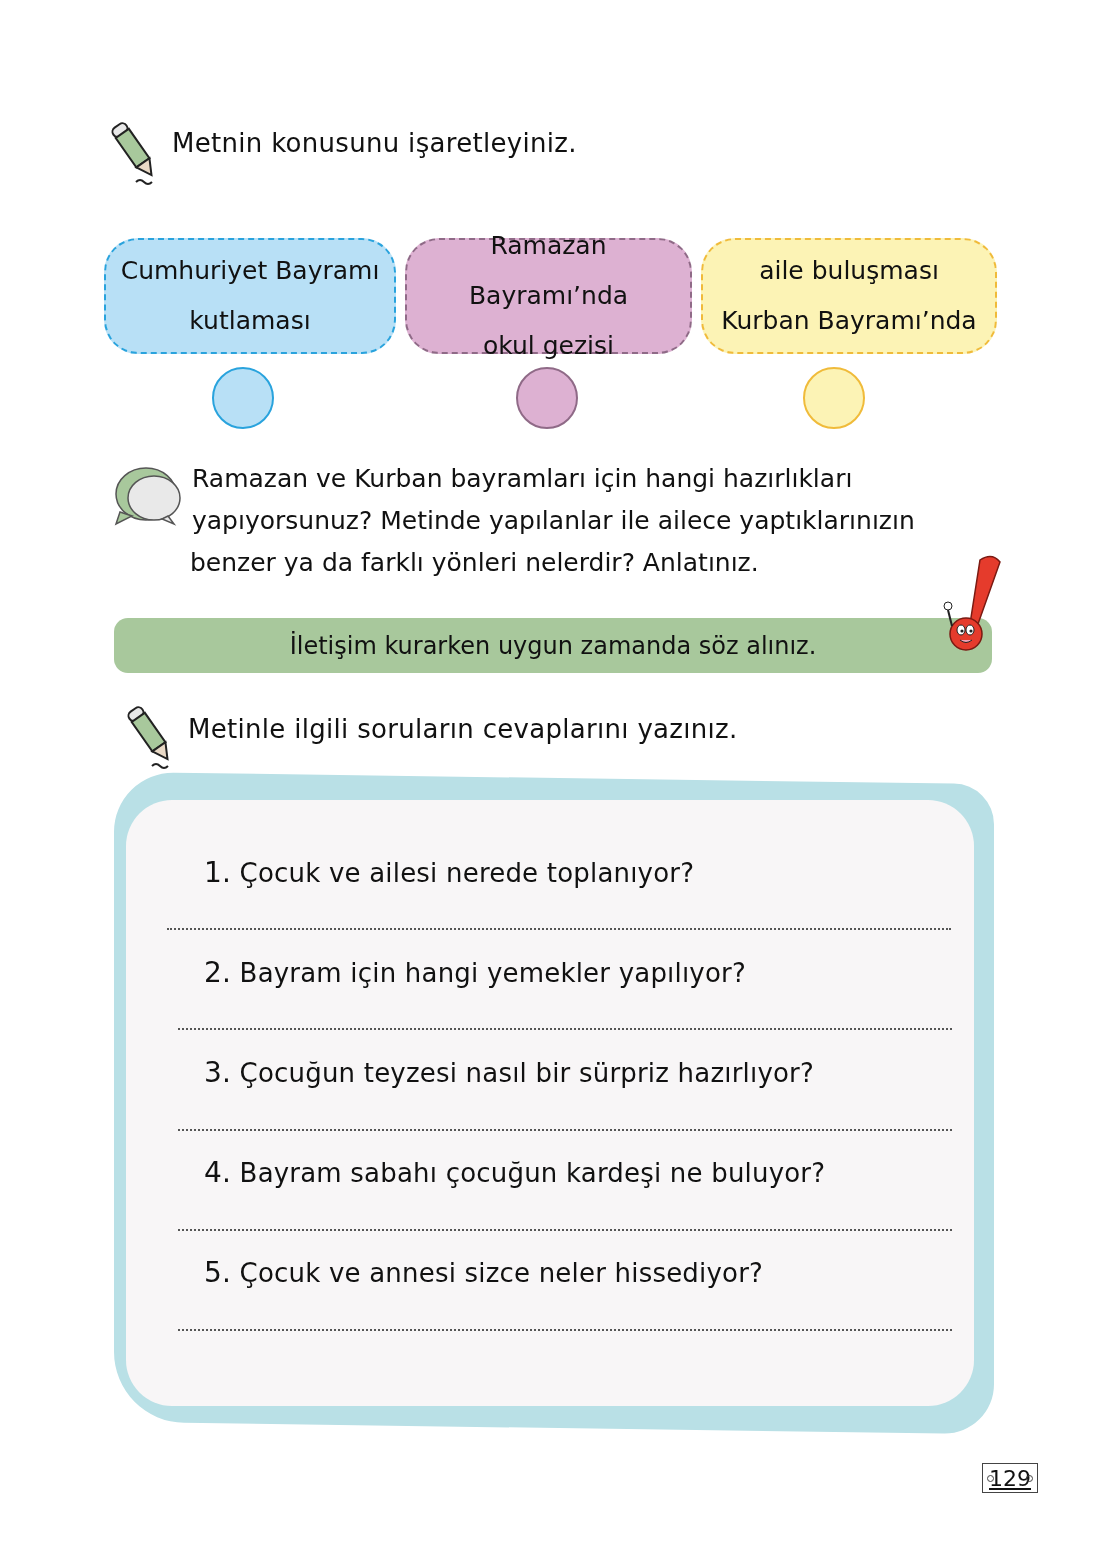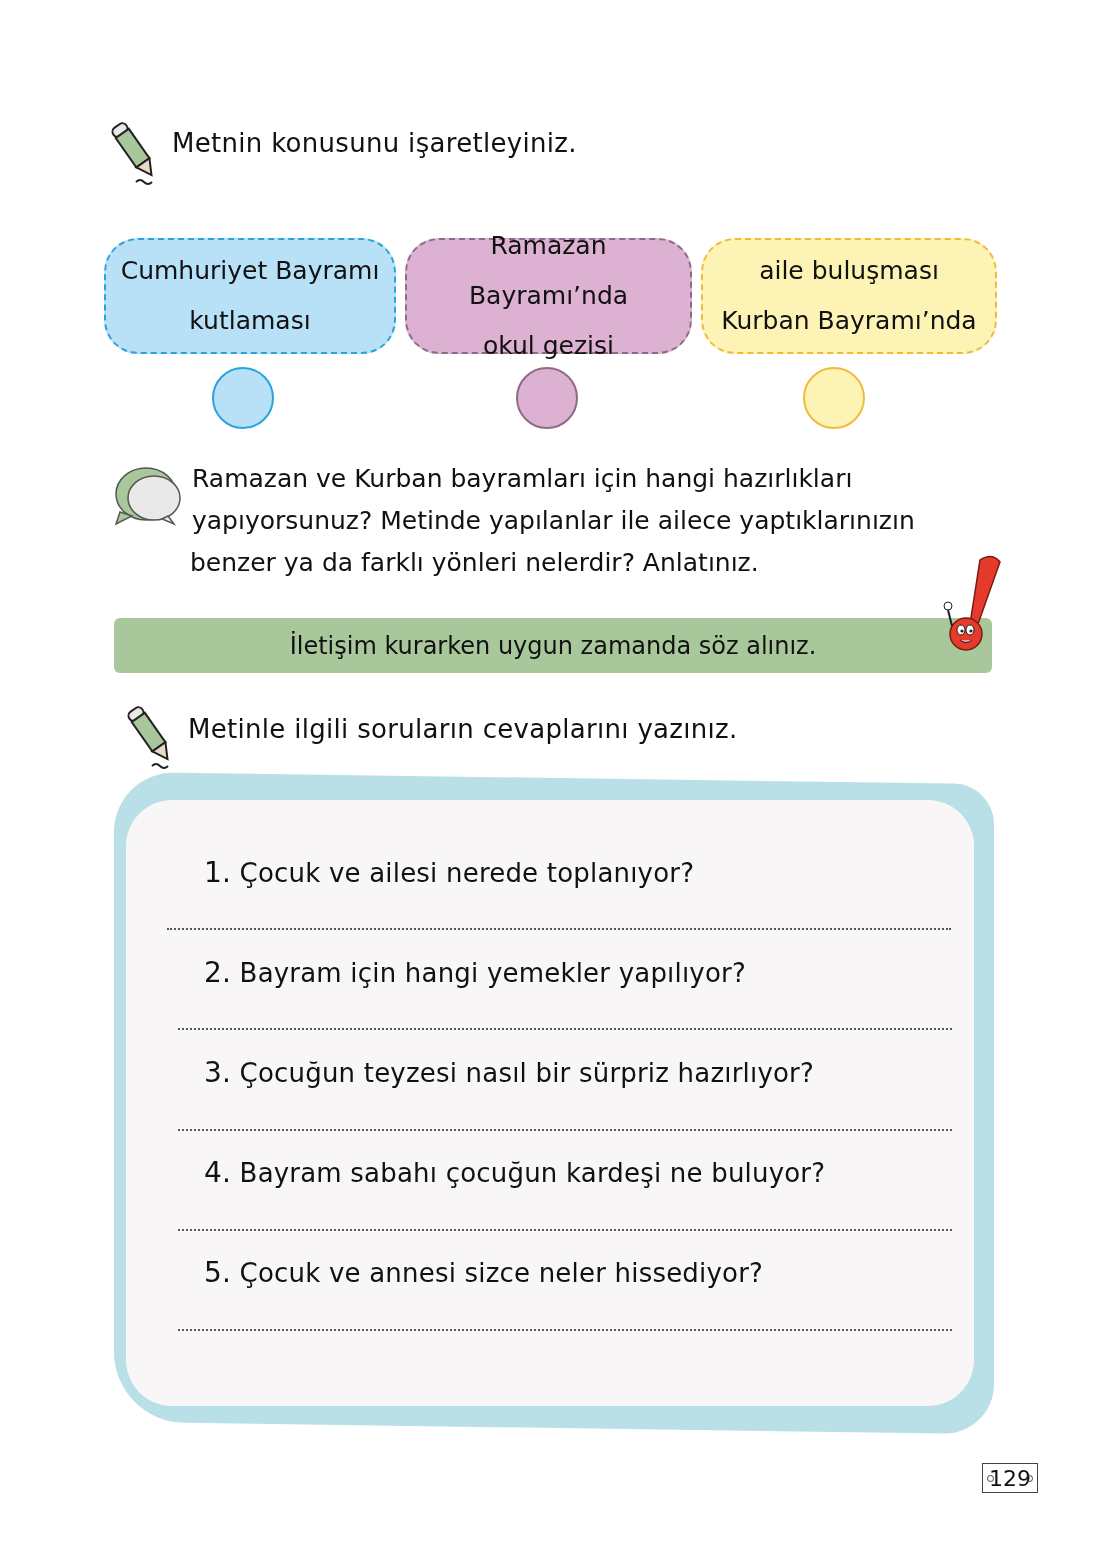--- a/index.html
+++ b/index.html
@@ -12,36 +12,36 @@
   .pencil { width: 56px; height: 74px; }
   .option {
     position: absolute; top: 238px; height: 116px; border-radius: 34px;
     border: 2px dashed; display: flex; flex-direction: column; align-items: center; justify-content: center;
     font-size: 25px; line-height: 50px; text-align: center; box-sizing: border-box;
   }
   .circle { position: absolute; top: 367px; width: 62px; height: 62px; border-radius: 50%; border: 2px solid; box-sizing: border-box; }
   .discuss { font-size: 25px; line-height: 42px; }
   .tip-bar {
     position: absolute; left: 114px; top: 618px; width: 878px; height: 55px; background: #a8c89c;
-    border-radius: 6px; display: flex; align-items: center; justify-content: center; font-size: 24px;
+    border-radius: 14px; display: flex; align-items: center; justify-content: center; font-size: 24px;
   }
   .card-back {
     position: absolute; left: 114px; top: 778px; width: 880px; height: 650px; background: #b9e0e6;
     border-radius: 60px 40px 50px 70px; transform: skewY(0.8deg);
   }
   .card {
     position: absolute; left: 126px; top: 800px; width: 848px; height: 606px; background: #f8f6f7;
     border-radius: 46px;
   }
   .q { position: absolute; left: 156px; font-size: 26px; letter-spacing: 0.2px; margin-left: 48px; }
   .q .num { font-size: 28px; }
   .dots { position: absolute; height: 0; border-top: 2px dotted #555; }
   .pagenum {
     position: absolute; left: 982px; top: 1463px; width: 56px; height: 30px; border: 1.5px solid #444;
-    display: flex; align-items: center; justify-content: center; font-size: 22px; box-sizing: border-box;
+    display: flex; align-items: center; justify-content: center; font-size: 22px; box-sizing: border-box; text-decoration: underline;
   }
   .pagenum .dot { width: 5px; height: 5px; border-radius: 50%; border: 1px solid #444; position: absolute; top: 11px; }
 </style>
 </head>
 <body>
 
 <svg class="abs pencil" style="left:108px;top:116px" viewBox="0 0 56 74">
   <g transform="rotate(-35 28 37)">
     <rect x="20" y="4" width="16" height="10" rx="5" fill="#e8e8e8" stroke="#222" stroke-width="2"></rect>
     <rect x="20" y="13" width="16" height="36" fill="#a8c89c" stroke="#222" stroke-width="2"></rect>

